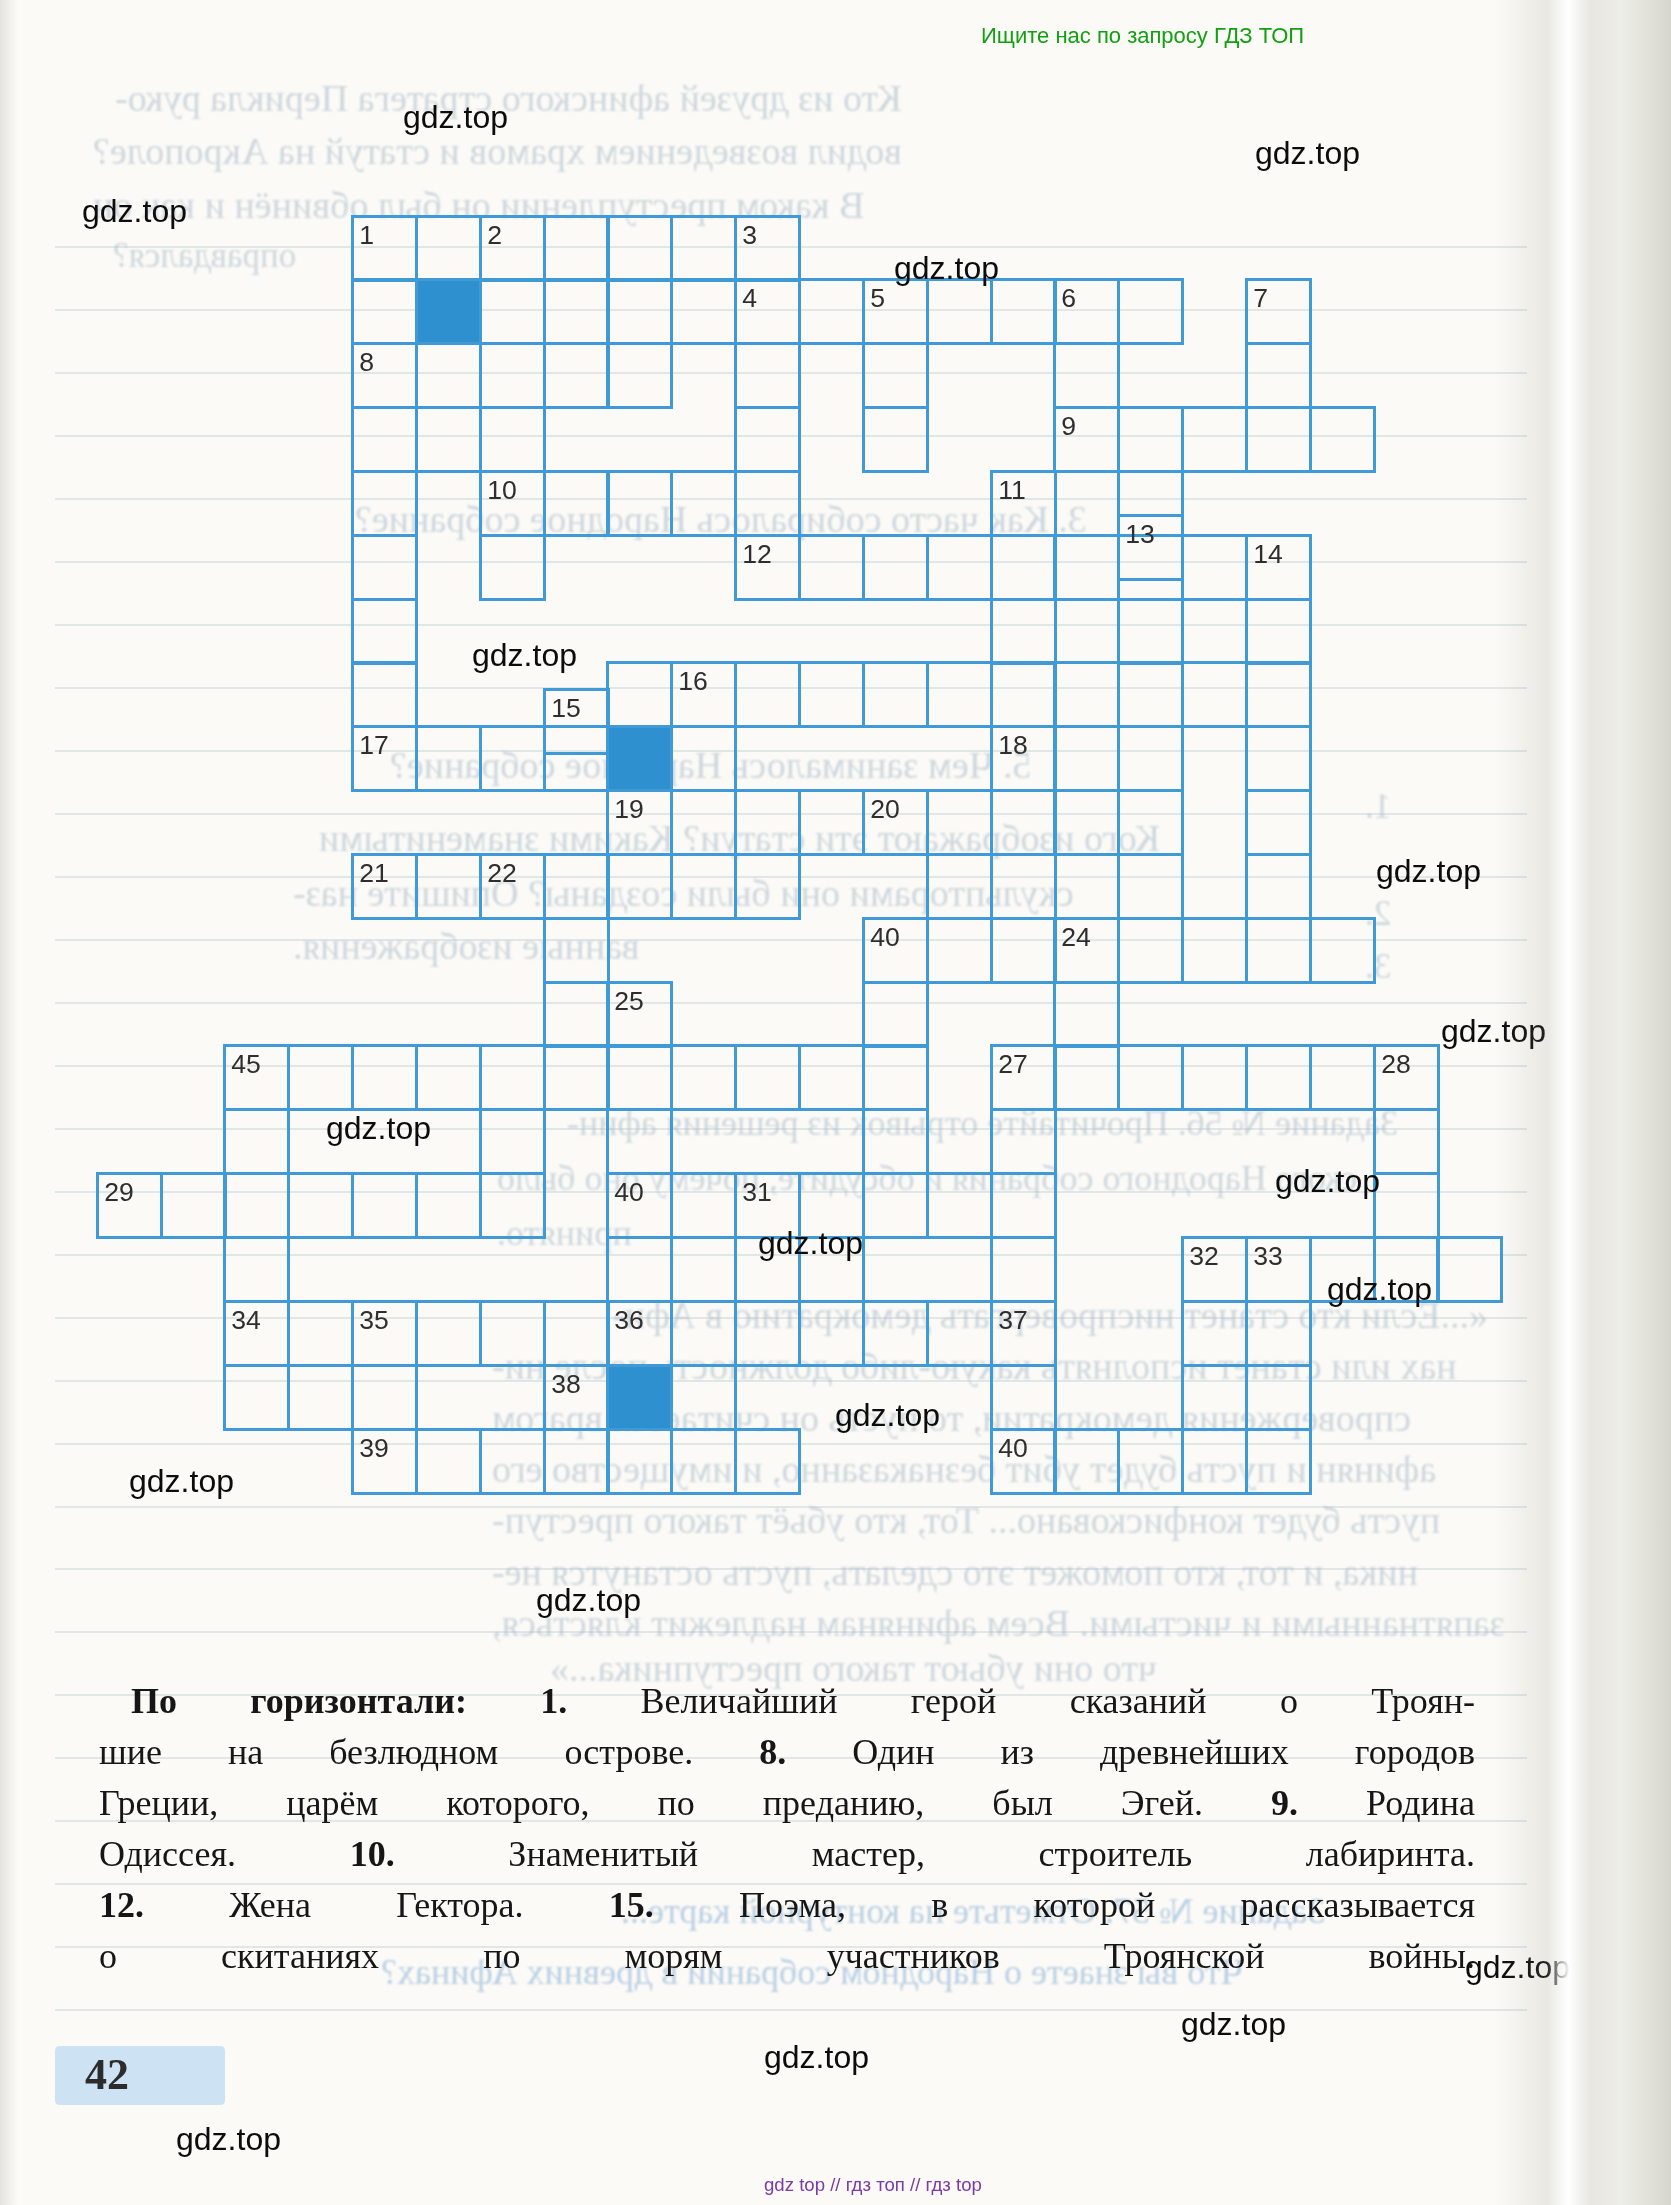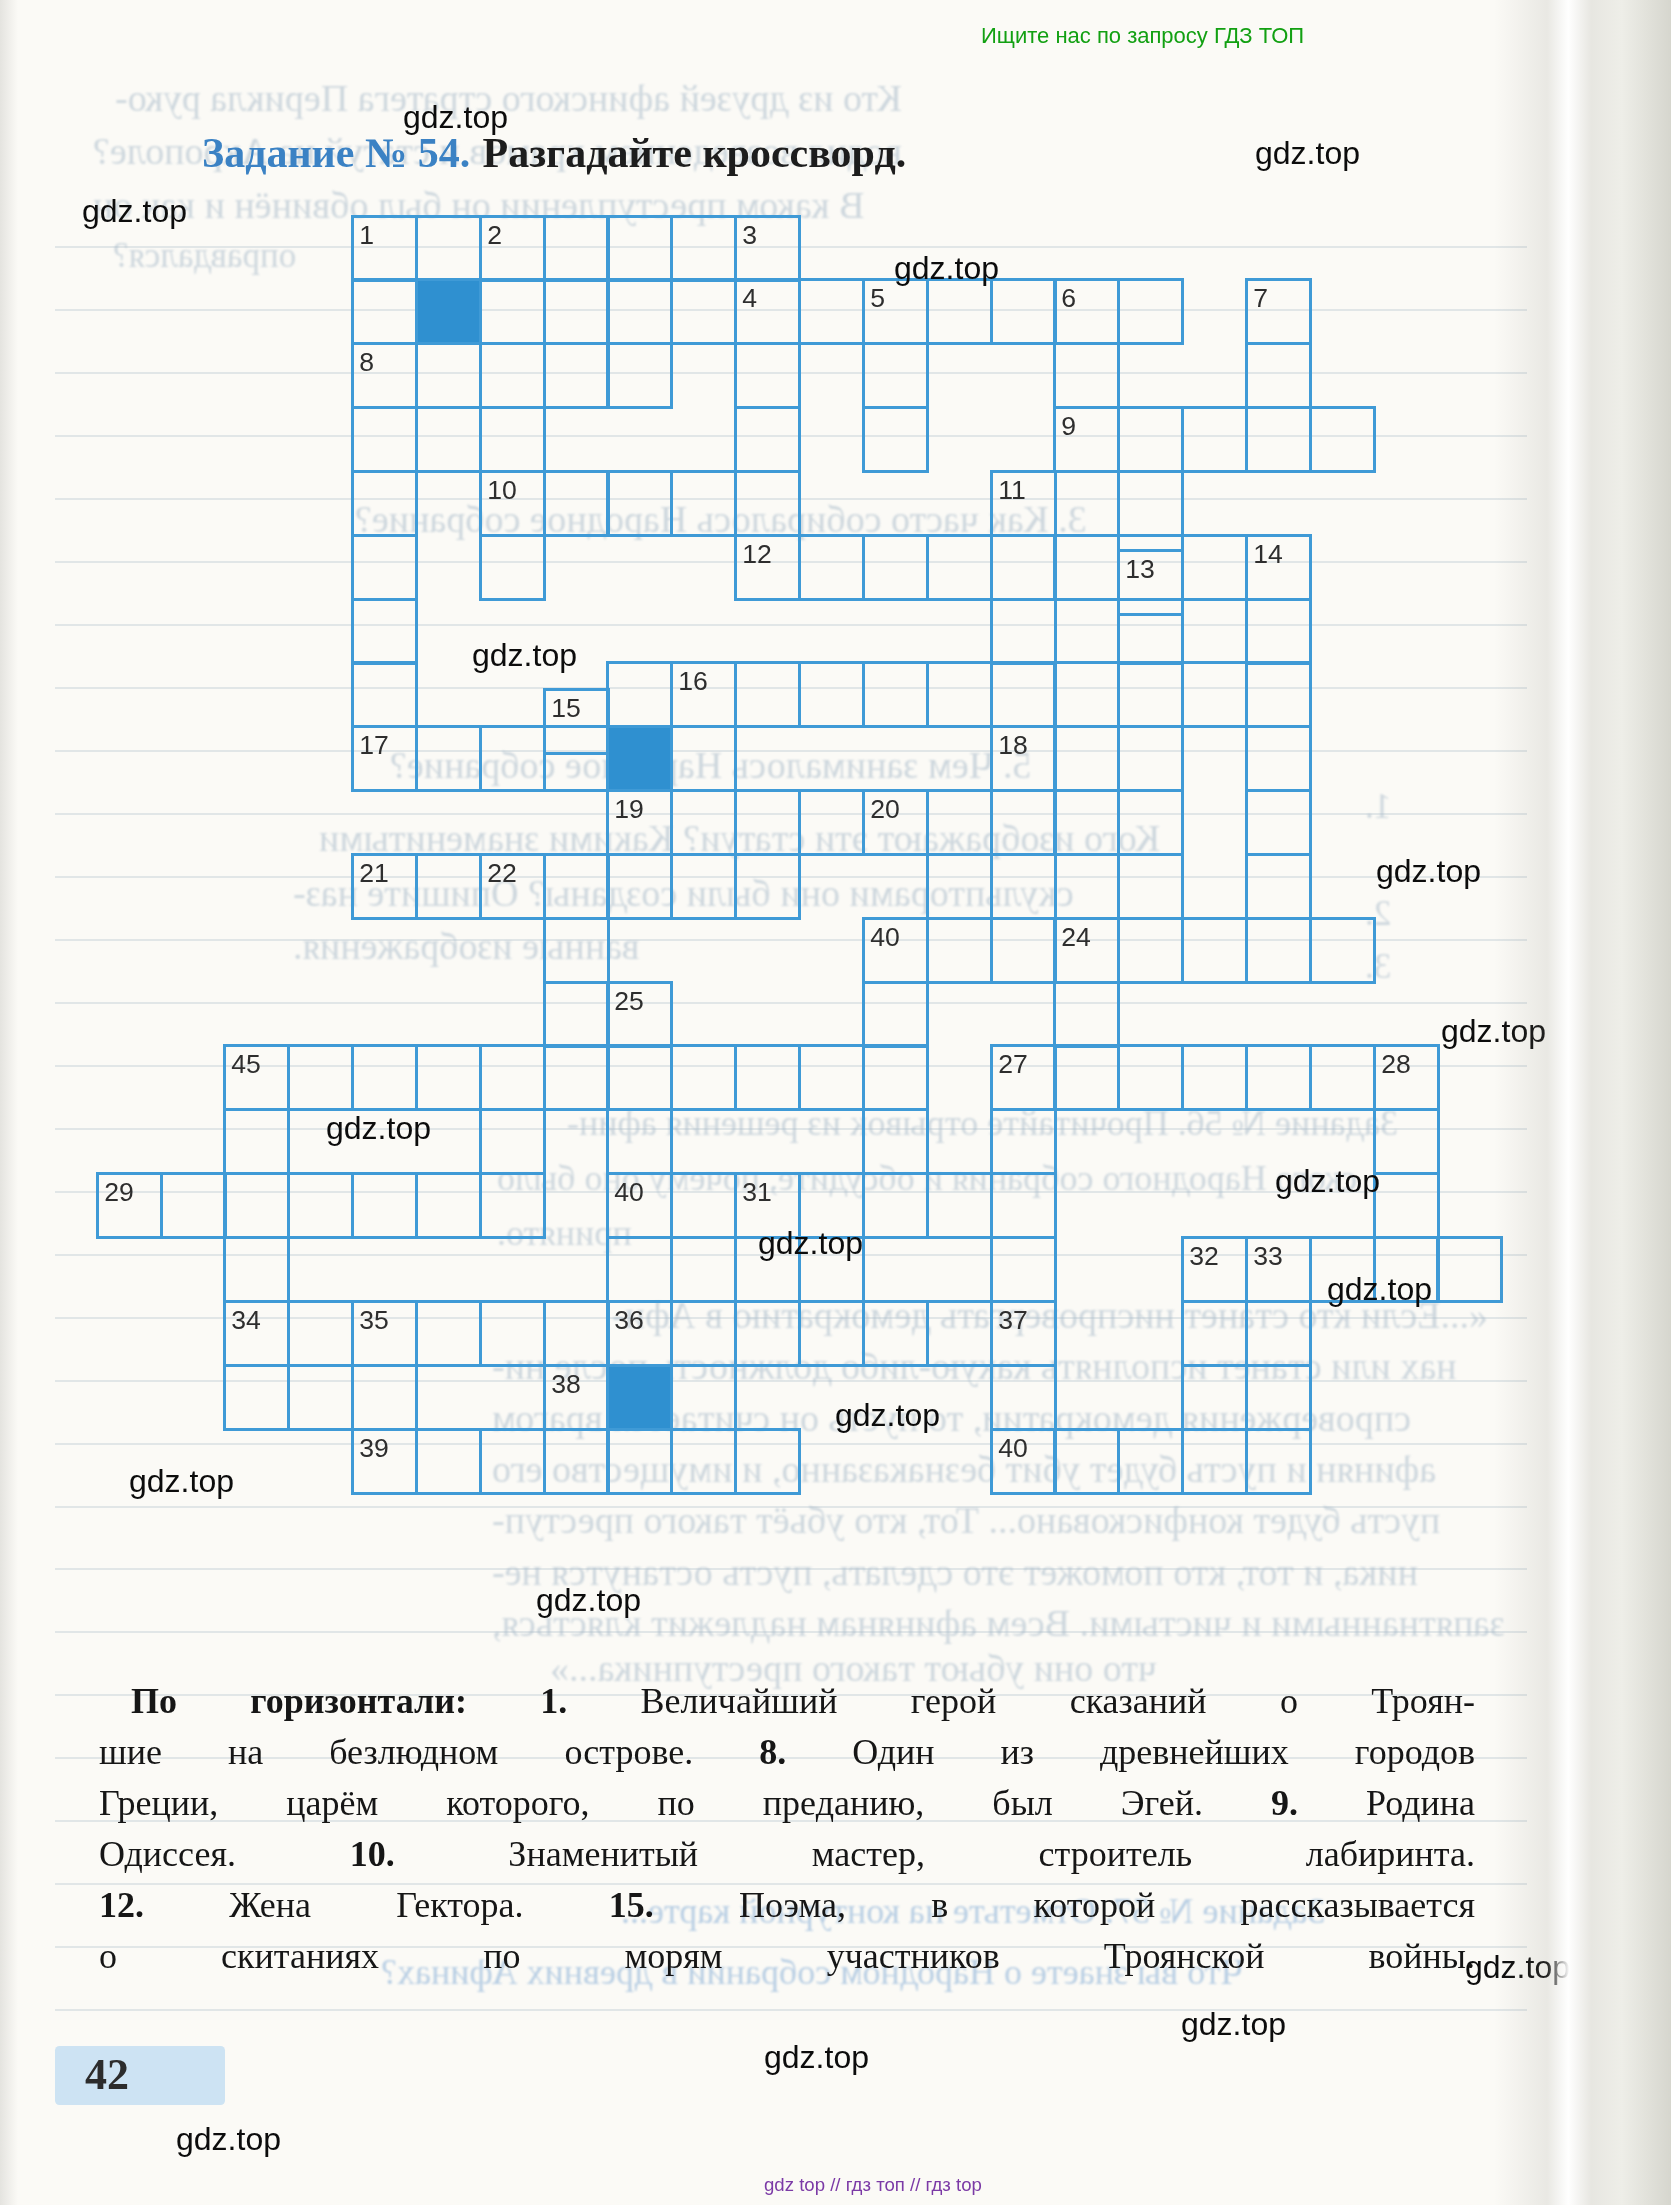--- a/index.html
+++ b/index.html
@@ -101,23 +101,20 @@
       <div class="bleed" style="left: 492px; top: 1498px; font-size: 38px;">пусть будет конфисковано... Тот, кто убьёт такого преступ-</div>
       <div class="bleed" style="left: 492px; top: 1550px; font-size: 38px;">ника, и тот, кто поможет это сделать, пусть останутся не-</div>
       <div class="bleed" style="left: 492px; top: 1601px; font-size: 38px;">запятнанными и чистыми. Всем афинянам надлежит клясться,</div>
       <div class="bleed" style="left: 550px; top: 1646px; font-size: 38px;">что они убьют такого преступника...»</div>
       <div class="bleed blue" style="left: 621px; top: 1890px; font-size: 36px;">Задание № 57. Отметьте на контурной карте...</div>
       <div class="bleed blue" style="left: 381px; top: 1951px; font-size: 36px;">Что вы знаете о Народном собрании в древних Афинах?</div>
     </div>
 
   <div class="green-wm">Ищите нас по запросу ГДЗ ТОП</div>
 
-  <div class="title">
-    <span class="t-blue">Задание № 54.</span><span class="t-dark">Разгадайте кроссворд.</span>
-  </div>
 
   <div id="crossword">
       <div class="cell" style="left: 351px; top: 215px;">
         <span class="num">1</span>
       </div>
       <div class="cell" style="left: 415px; top: 215px;"></div>
       <div class="cell" style="left: 479px; top: 215px;">
         <span class="num">2</span>
       </div>
       <div class="cell" style="left: 543px; top: 215px;"></div>
@@ -186,21 +183,21 @@
       <div class="cell" style="left: 351px; top: 534px;"></div>
       <div class="cell" style="left: 479px; top: 534px;"></div>
       <div class="cell" style="left: 734px; top: 534px;">
         <span class="num">12</span>
       </div>
       <div class="cell" style="left: 798px; top: 534px;"></div>
       <div class="cell" style="left: 862px; top: 534px;"></div>
       <div class="cell" style="left: 926px; top: 534px;"></div>
       <div class="cell" style="left: 990px; top: 534px;"></div>
       <div class="cell" style="left: 1053px; top: 534px;"></div>
-      <div class="cell" style="left: 1117px; top: 549px;">
+      <div class="cell" style="left: 1117px; top: 514px;">
         <span class="num">13</span>
       </div>
       <div class="cell" style="left: 1181px; top: 534px;"></div>
       <div class="cell" style="left: 1245px; top: 534px;">
         <span class="num">14</span>
       </div>
       <div class="cell" style="left: 351px; top: 598px;"></div>
       <div class="cell" style="left: 990px; top: 598px;"></div>
       <div class="cell" style="left: 1117px; top: 598px;"></div>
       <div class="cell" style="left: 1245px; top: 598px;"></div>

